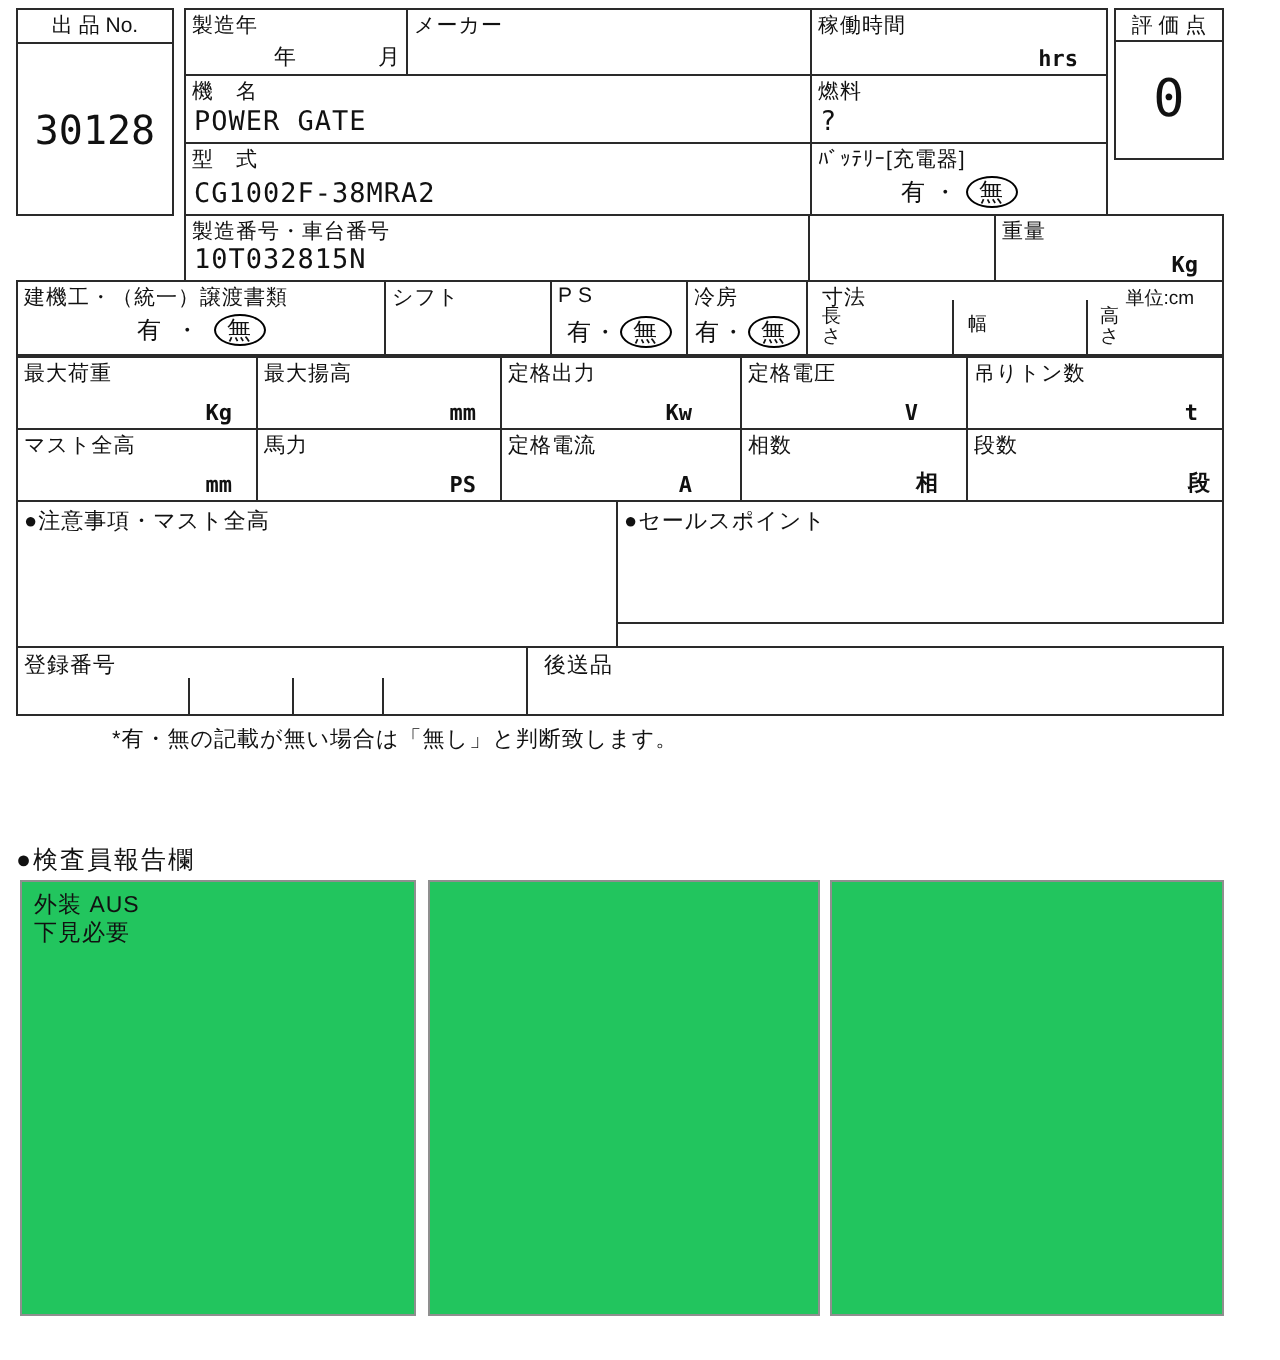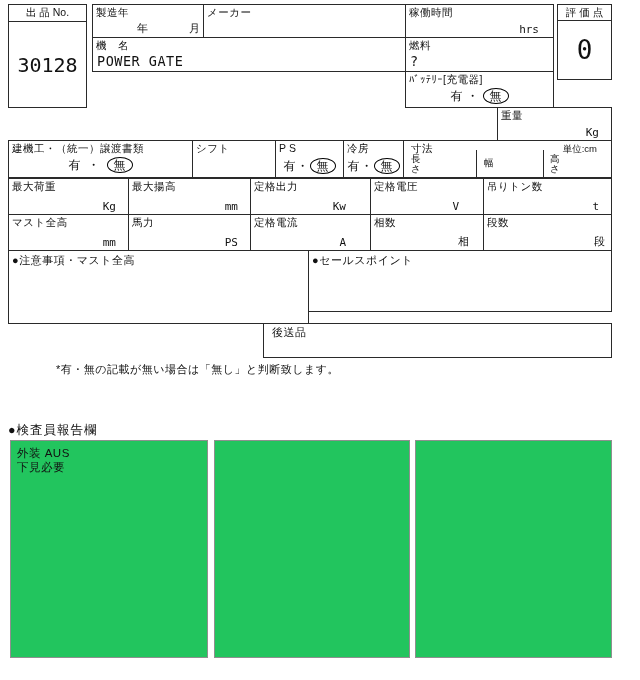--- a/index.html
+++ b/index.html
@@ -4,21 +4,21 @@
 <style>
   html,body{margin:0;padding:0;background:#ffffff;}
   .sheet{
     position:relative;width:640px;height:680px;background:#ffffff;
     font-family:"Liberation Sans","DejaVu Sans",sans-serif;color:#111;
     -webkit-font-smoothing:antialiased;
   }
   .cell{position:absolute;border:1px solid #2a2a2a;box-sizing:border-box;background:#fff;}
   .lbl{position:absolute;top:1px;left:3px;font-size:10.5px;letter-spacing:.5px;white-space:nowrap;}
   .lbl.sp{letter-spacing:3px;}
-  .unit{position:absolute;bottom:1px;right:12px;font-size:11px;font-family:"DejaVu Sans Mono","Liberation Mono",monospace;}
+  .unit{position:absolute;bottom:1px;right:12px;font-size:11px;font-family:"DejaVu Sans Mono","Liberation Mono",monospace;font-weight:bold;}
   .val{position:absolute;bottom:2px;left:4px;font-size:13.5px;letter-spacing:.5px;white-space:nowrap;
        font-family:"DejaVu Sans Mono","Liberation Mono",monospace;}
   .big{font-size:20px;text-align:center;width:100%;left:0;line-height:1;
        font-family:"DejaVu Sans Mono","Liberation Mono",monospace;}
   .center-mid{position:absolute;top:50%;left:0;width:100%;transform:translateY(-50%);text-align:center;}
   .optline{position:absolute;bottom:2px;left:0;width:100%;text-align:center;font-size:12px;white-space:nowrap;}
   .optline .sep{margin:0 4px;}
   .circled{display:inline-block;min-width:20px;text-align:center;border:1.5px solid #000;
            border-radius:50%;line-height:14px;padding:0 2px;}
   .preline{white-space:pre-line;}
@@ -65,27 +65,35 @@
 
   <div class="cell" style="left:92px;top:37px;width:314px;height:35px;">
     <div class="lbl">機　名</div>
     <div class="val">POWER GATE</div>
   </div>
   <div class="cell" style="left:405px;top:37px;width:149px;height:35px;">
     <div class="lbl">燃料</div>
     <div class="val">?</div>
   </div>
 
+  <div class="cell" style="left:92px;top:71px;width:314px;height:37px;">
+    <div class="lbl">型　式</div>
+    <div class="val">CG1002F-38MRA2</div>
+  </div>
   <div class="cell" style="left:405px;top:71px;width:149px;height:37px;">
     <div class="lbl">ﾊﾞｯﾃﾘｰ[充電器]</div>
     <div class="optline" style="bottom:2px;">
       <span>有</span><span class="sep">・</span><span class="circled">無</span>
     </div>
   </div>
 
+  <div class="cell" style="left:92px;top:107px;width:313px;height:34px;">
+    <div class="lbl">製造番号・車台番号</div>
+    <div class="val">10T032815N</div>
+  </div>
   <div class="cell" style="left:497px;top:107px;width:115px;height:34px;">
     <div class="lbl">重量</div>
     <div class="unit">Kg</div>
   </div>
 
   <div class="cell" style="left:8px;top:140px;width:185px;height:38px;">
     <div class="lbl">建機工・（統一）譲渡書類</div>
     <div class="optline" style="bottom:3px;">
       <span>有</span><span class="sep" style="margin:0 7px;">・</span><span class="circled">無</span>
     </div>
@@ -159,20 +167,26 @@
     <div class="unit" style="font-family:'Liberation Sans',sans-serif;right:6px;">段</div>
   </div>
 
   <div class="cell" style="left:8px;top:250px;width:301px;height:74px;">
     <div class="note-lbl">●注意事項・マスト全高</div>
   </div>
   <div class="cell" style="left:308px;top:250px;width:304px;height:62px;">
     <div class="note-lbl">●セールスポイント</div>
   </div>
 
+  <div class="cell" style="left:8px;top:323px;width:256px;height:35px;">
+    <div class="lbl" style="font-size:11px;">登録番号</div>
+    <div class="tick" style="left:85px;top:15px;height:19px;"></div>
+    <div class="tick" style="left:137px;top:15px;height:19px;"></div>
+    <div class="tick" style="left:182px;top:15px;height:19px;"></div>
+  </div>
   <div class="cell" style="left:263px;top:323px;width:349px;height:35px;">
     <div class="lbl" style="font-size:11px;left:8px;">後送品</div>
   </div>
 
   <div class="footnote" style="left:12px;top:362px;">*有・無の記載が無い場合は「無し」と判断致します。</div>
 
   <div class="section-heading" style="left:8px;top:422px;">●検査員報告欄</div>
 
   <div class="freebox" style="left:10px;top:440px;width:198px;height:218px;">
     <div class="report-text preline">外装 AUS

